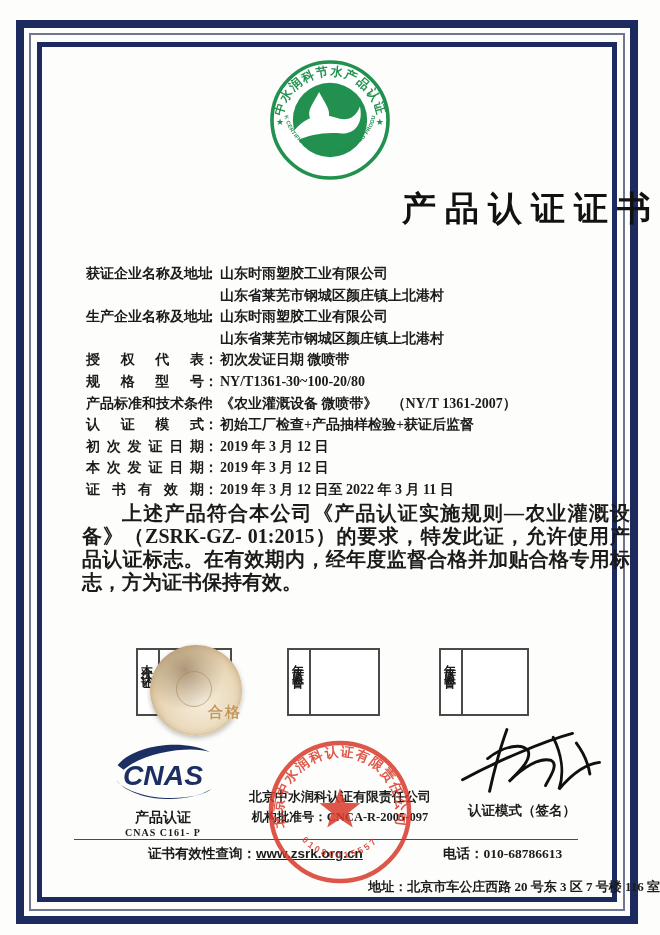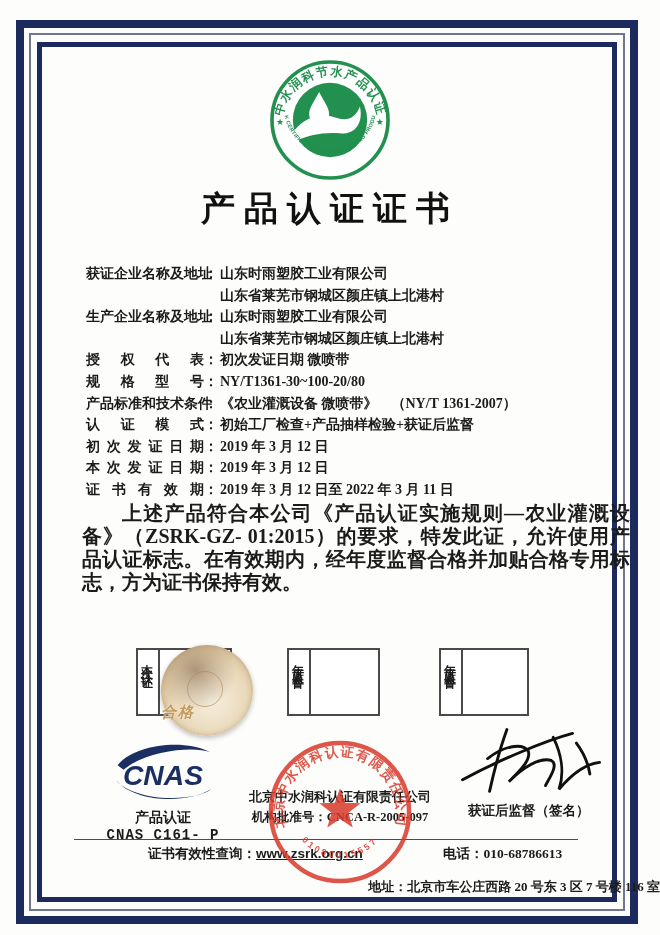--- a/index.html
+++ b/index.html
@@ -16,21 +16,21 @@
   
   .frame { position:absolute; pointer-events:none; }
   .frame-outer { left:16px; top:20px; right:22px; bottom:11px; border:8px solid #1c2a5e; }
   .frame-mid   { left:29px; top:33px; right:35px; bottom:24px; border:2px solid #707691; }
   .frame-inner { left:37px; top:42px; right:43px; bottom:33px; border:5px solid #1c2a5e; }
 
   
   .seal { position:absolute; left:262px; top:52px; width:136px; height:136px; }
 
   .title {
-    position:absolute; left:0; right:0; top:186px; text-align:center;
+    position:absolute; left:0; right:0; top:186px; text-align:right;
     font-family:"Liberation Sans","DejaVu Sans",sans-serif;
     font-size:34px; font-weight:900; letter-spacing:9px; color:#111;
   }
 
   .certno {
     position:absolute; left:344px; top:240px;
     font-size:15px; font-weight:bold; white-space:nowrap;
   }
   .certno .lab { font-family:"Liberation Sans","DejaVu Sans",sans-serif; letter-spacing:2px; }
 
@@ -62,43 +62,43 @@
     writing-mode:vertical-rl; text-orientation:upright;
     font-family:"Liberation Sans","DejaVu Sans",sans-serif;
     font-size:12px; font-weight:bold; letter-spacing:4px;
     padding-top:4px; text-align:left; line-height:22px;
   }
   .box1 { left:136px; width:96px; }
   .box2 { left:287px; width:93px; }
   .box3 { left:439px; width:90px; }
 
   .sticker {
-    position:absolute; left:161px; top:645px; width:92px; height:91px;
+    position:absolute; left:150px; top:645px; width:92px; height:91px;
     border-radius:50%;
     background:
       radial-gradient(circle at 38% 28%, rgba(120,95,70,.55) 0%, rgba(150,125,95,.35) 22%, rgba(0,0,0,0) 46%),
       radial-gradient(circle at 55% 60%, #f6efdf 0%, #ead9ba 48%, #d7bf97 78%, #c8ab7f 100%);
     box-shadow:0 2px 5px rgba(0,0,0,.25), inset 0 0 6px rgba(140,110,70,.4);
-    display:flex; align-items:flex-end; justify-content:flex-start;font-style:italic;
+    display:flex; align-items:flex-end; justify-content:flex-end;
   }
   .sticker::before {
     content:""; position:absolute; left:26px; top:26px; width:34px; height:34px;
     border:1.5px solid rgba(170,135,85,.6); border-radius:50%;
   }
   .sticker .stext {
     color:#c49a5c; font-weight:bold; font-size:15px; letter-spacing:2px;
     margin-bottom:14px; text-shadow:0 0 2px rgba(255,255,255,.8);
   }
 
   
   .cnas { position:absolute; left:84px; top:740px; width:158px; text-align:center; }
   .cnas .cline1 { font-size:14px; font-weight:bold; margin-top:1px;
     font-family:"Liberation Sans","DejaVu Sans",sans-serif; }
-  .cnas .cline2 { font-size:14px; font-weight:bold; letter-spacing:1px;
-    font-family:Liberation Mono, monospace; }
+  .cnas .cline2 { font-size:10px; font-weight:bold; letter-spacing:1px;
+    font-family:Liberation Serif, serif; }
 
   .issuer { position:absolute; left:240px; top:788px; width:200px; text-align:center; z-index:1; }
   .issuer .company { font-size:13px; font-weight:bold; white-space:nowrap; }
   .issuer .approval { font-size:12.5px; font-weight:bold; margin-top:3px; white-space:nowrap; }
 
   .stamp { position:absolute; left:266px; top:738px; width:148px; height:148px; z-index:2; opacity:.85; }
 
   .signature-wrap { position:absolute; left:448px; top:718px; width:170px; }
   .sig-label { font-size:13.5px; font-weight:bold; margin-top:-2px; margin-left:20px; white-space:nowrap; }
 
@@ -207,21 +207,21 @@
   <div class="signature-wrap">
     <svg width="168" height="82" viewBox="0 0 168 85">
       <g fill="none" stroke="#101010" stroke-width="3" stroke-linecap="round">
         <path d="M12,64 C45,46 96,24 126,16"></path>
         <path d="M58,12 C50,34 44,58 40,76"></path>
         <path d="M38,42 C56,28 74,26 80,34 C84,44 68,58 60,66 C74,52 92,40 104,44 C112,48 102,62 98,70"></path>
         <path d="M106,20 C114,36 118,56 112,74 C122,62 136,48 154,46"></path>
         <path d="M130,26 C136,34 142,46 144,58"></path>
       </g>
     </svg>
-    <div class="sig-label">获证后监督（签名）</div>
+    <div class="sig-label">认证模式（签名）</div>
   </div>
 
   <div class="rule"></div>
 
   <div class="footer1">
     <span class="query">
       <span>证书有效性查询：</span><span class="site">www.zsrk.org.cn</span>
     </span>
     <span class="phone">
       <span>电话：</span><span>010-68786613</span>

